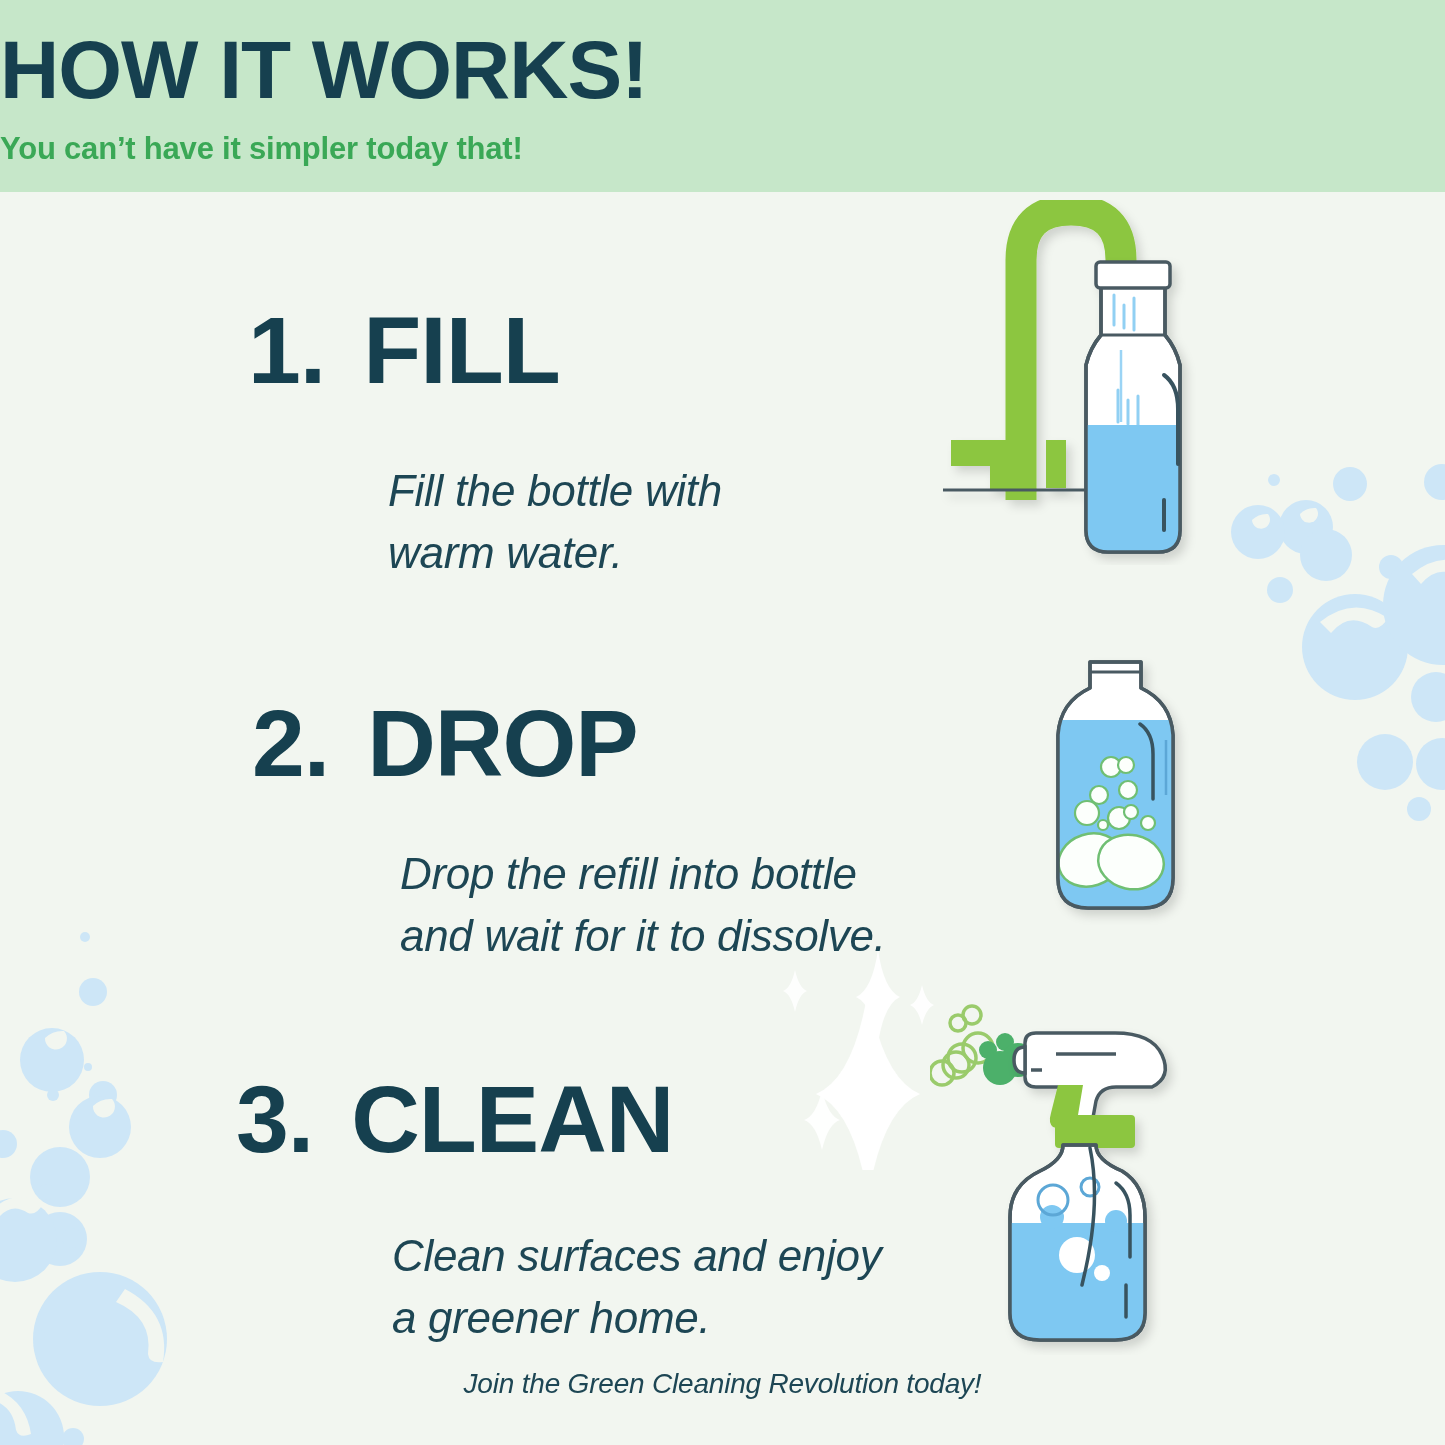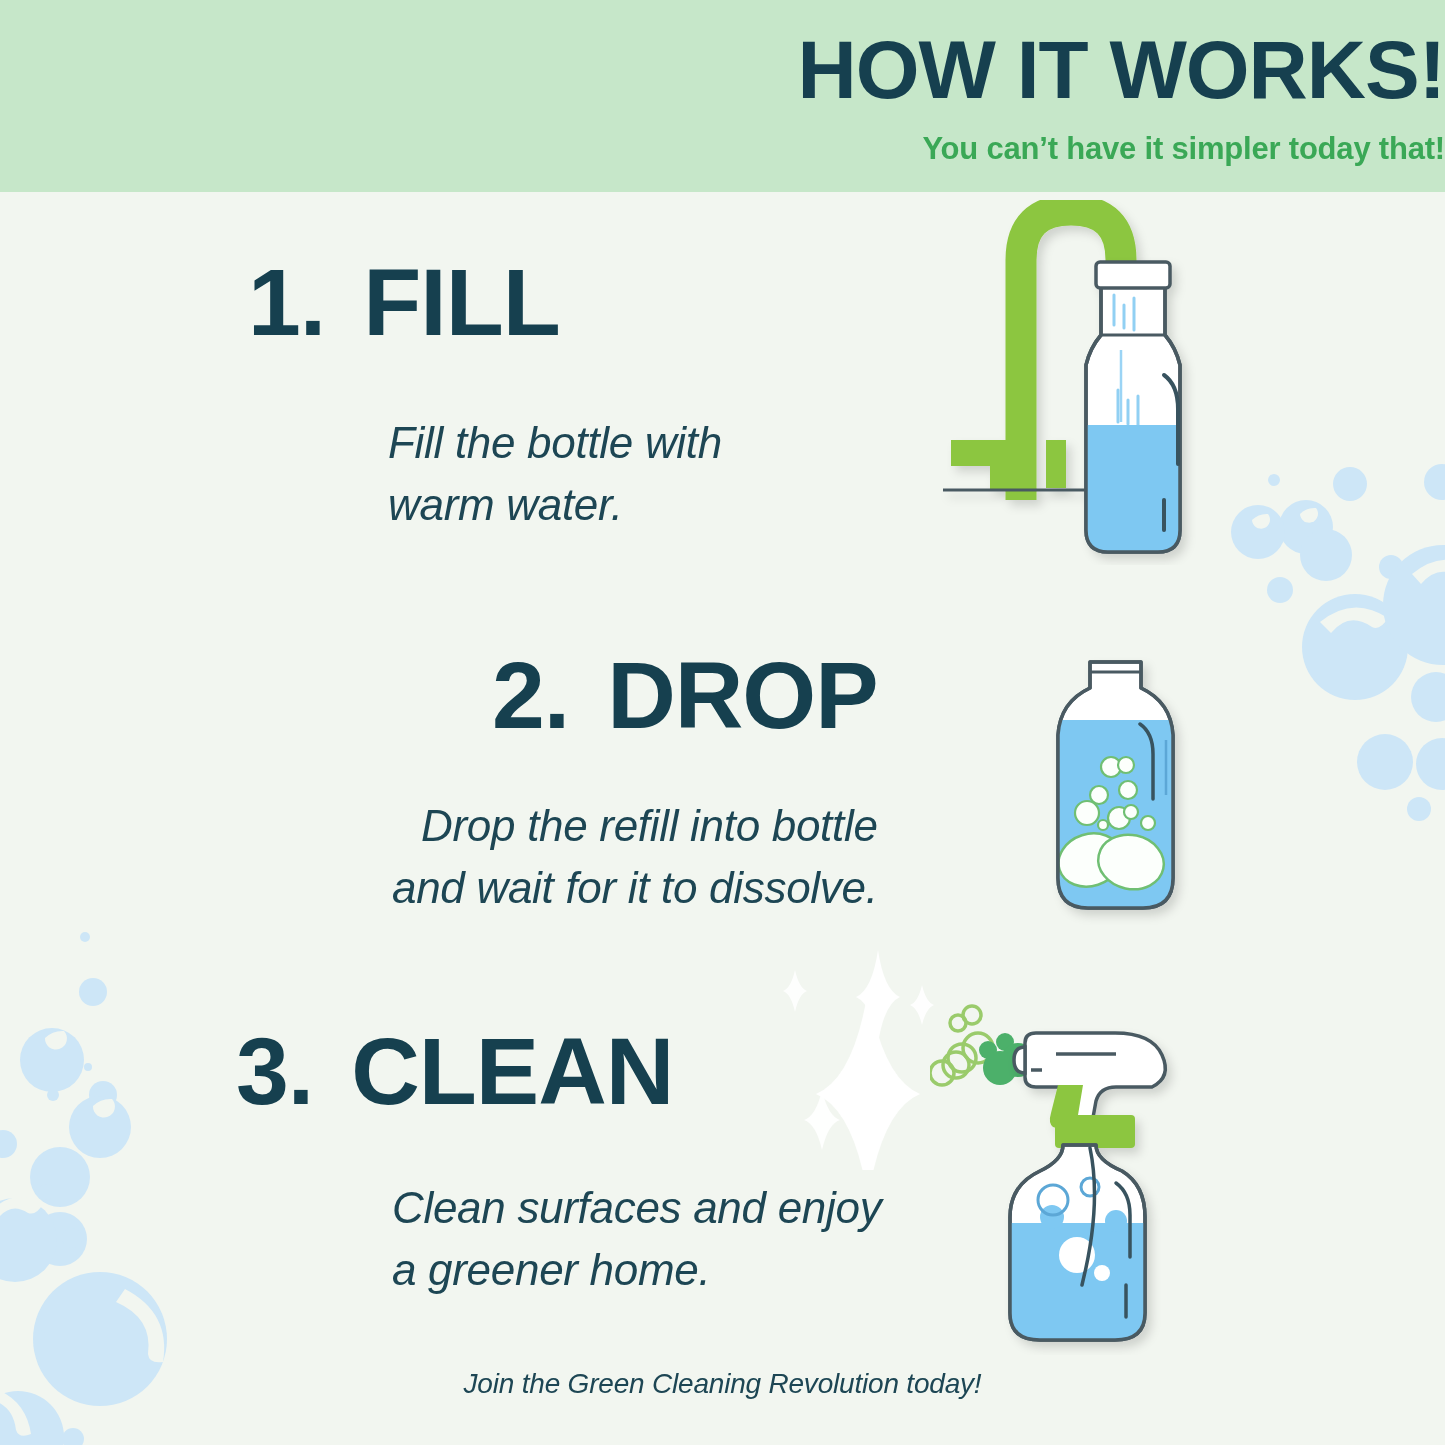--- a/index.html
+++ b/index.html
@@ -9,51 +9,51 @@
     background:#f2f6f0;
     position:relative;
     overflow:hidden;
   }
 
   
   .header {
     position:absolute; left:0; top:0; width:1445px; height:192px;
     background:#c6e7c9;
     display:flex; flex-direction:column;
-    align-items:flex-end; justify-content:center;
+    align-items:flex-start; justify-content:center;
     z-index:6;
   }
   .header-title {
     font-size:82px; font-weight:bold; color:#16404f;
     letter-spacing:-1px; line-height:1.0;
     margin-top:4px;
   }
   .header-sub {
     font-size:31px; font-weight:bold; color:#3aa856;
     margin-top:20px; letter-spacing:-0.2px;
   }
 
   
   .bubbles { position:absolute; left:0; top:192px; width:1445px; height:1253px; z-index:0; }
 
   
-  .step { position:absolute; z-index:4; }
+  .step { position:absolute; z-index:4;margin-top:48px; }
   .step-head {
     font-size:95px; font-weight:bold; color:#16404f;
     line-height:1.0; white-space:nowrap; letter-spacing:-1px;
   }
   .step-head .num { margin-right:38px; }
   .step-body {
     font-size:44px; font-style:italic; color:#1d4654;
     line-height:1.42; letter-spacing:-0.3px; white-space:pre-line;
   }
 
   #step-1 { left:248px; top:255px; }
   #step-1 .step-body { margin-left:140px; margin-top:62px; }
-  #step-2 { left:244px; top:648px;text-align:right; }
+  #step-2 { left:252px; top:648px; }
   #step-2 .step-body { margin-left:148px; margin-top:52px; }
   #step-3 { left:236px; top:1024px; }
   #step-3 .step-body { margin-left:156px; margin-top:58px; }
 
   
   .illus { position:absolute; z-index:3; }
   #illus-1 { left:918px; top:200px; }
   #illus-2 { left:1018px; top:640px; }
   #illus-3 { left:930px; top:955px; }
   #sparkle  { position:absolute; left:760px; top:930px; z-index:2; }

